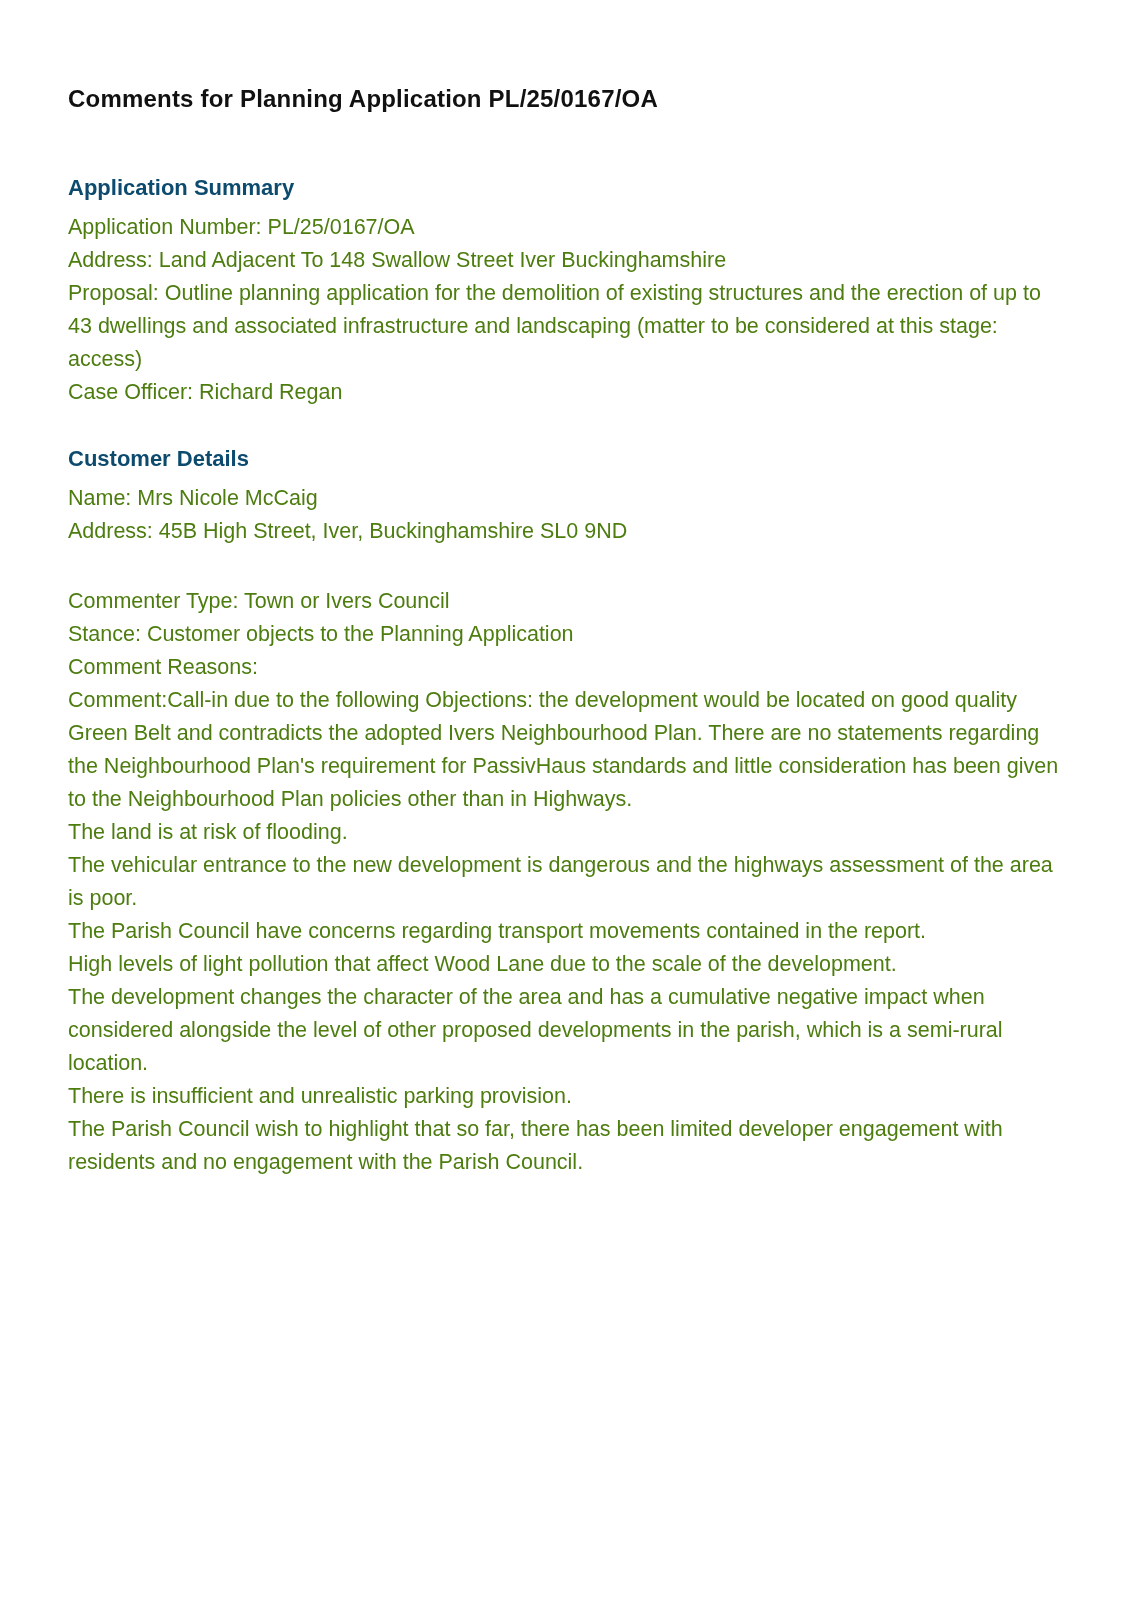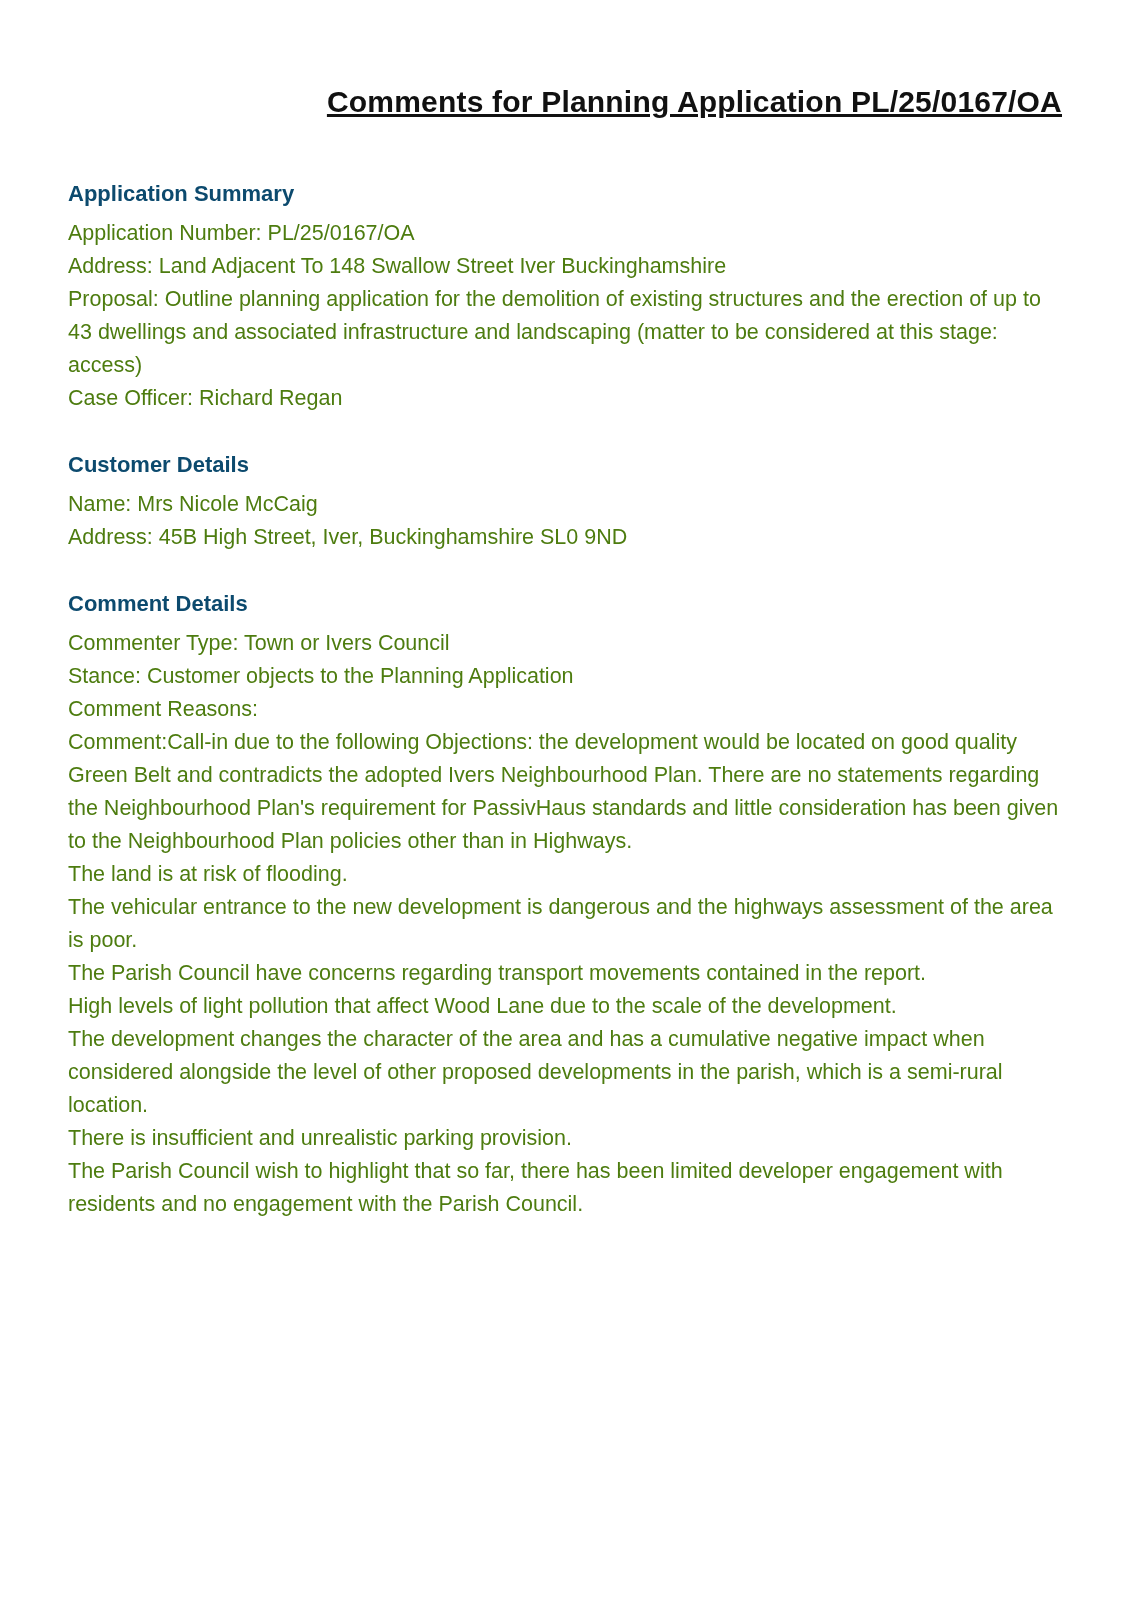--- a/index.html
+++ b/index.html
@@ -15,27 +15,26 @@
     -webkit-font-smoothing: antialiased;
   }
   .page {
     width: 1130px;
     min-height: 1600px;
     box-sizing: border-box;
     padding: 85px 68px 60px 68px;
     background: #ffffff;
   }
   h1.doc-title {
-    font-size: 30px;
+    font-size: 24px;
     font-weight: bold;
-    text-align: right;
+    text-align: left;
     margin: 0 0 62px 0;
     color: #111111;
     letter-spacing: 0.2px;
-    text-decoration: underline;
   }
   .section {
     margin-bottom: 37px;
   }
   .section h2 {
     font-size: 22px;
     font-weight: bold;
     margin: 0 0 10px 0;
     color: #0c4a6e;
   }
@@ -59,21 +58,20 @@
         <p>Address: Land Adjacent To 148 Swallow Street Iver Buckinghamshire</p>
         <p>Proposal: Outline planning application for the demolition of existing structures and the erection of up to 43 dwellings and associated infrastructure and landscaping (matter to be considered at this stage: access)</p>
         <p>Case Officer: Richard Regan</p>
       </div>
       <div class="section">
         <h2>Customer Details</h2>
         <p>Name: Mrs Nicole McCaig</p>
         <p>Address: 45B High Street, Iver, Buckinghamshire SL0 9ND</p>
       </div>
       <div class="section">
-        <h2>Comment Details</h2>
         <p>Commenter Type: Town or Ivers Council</p>
         <p>Stance: Customer objects to the Planning Application</p>
         <p>Comment Reasons:</p>
         <p>Comment:Call-in due to the following Objections: the development would be located on good quality Green Belt and contradicts the adopted Ivers Neighbourhood Plan. There are no statements regarding the Neighbourhood Plan's requirement for PassivHaus standards and little consideration has been given to the Neighbourhood Plan policies other than in Highways.</p>
         <p>The land is at risk of flooding.</p>
         <p>The vehicular entrance to the new development is dangerous and the highways assessment of the area is poor.</p>
         <p>The Parish Council have concerns regarding transport movements contained in the report.</p>
         <p>High levels of light pollution that affect Wood Lane due to the scale of the development.</p>
         <p>The development changes the character of the area and has a cumulative negative impact when considered alongside the level of other proposed developments in the parish, which is a semi-rural location.</p>
         <p>There is insufficient and unrealistic parking provision.</p>

